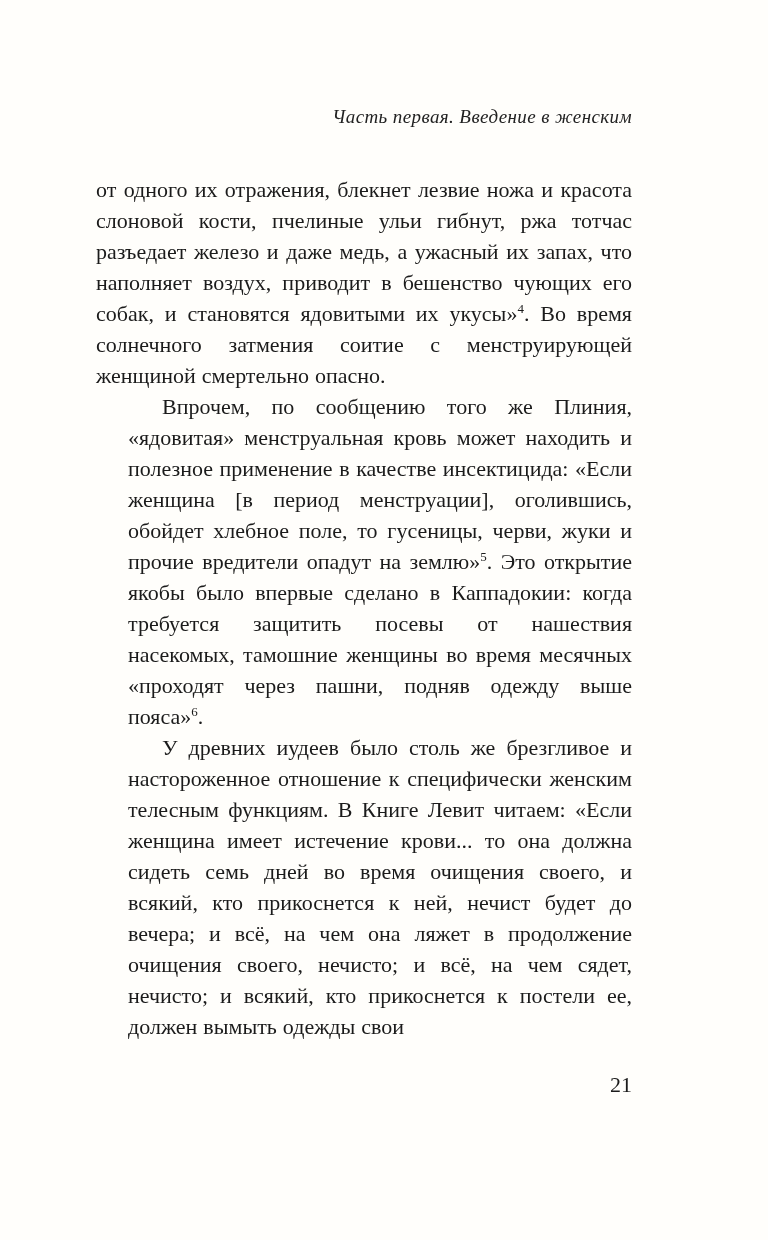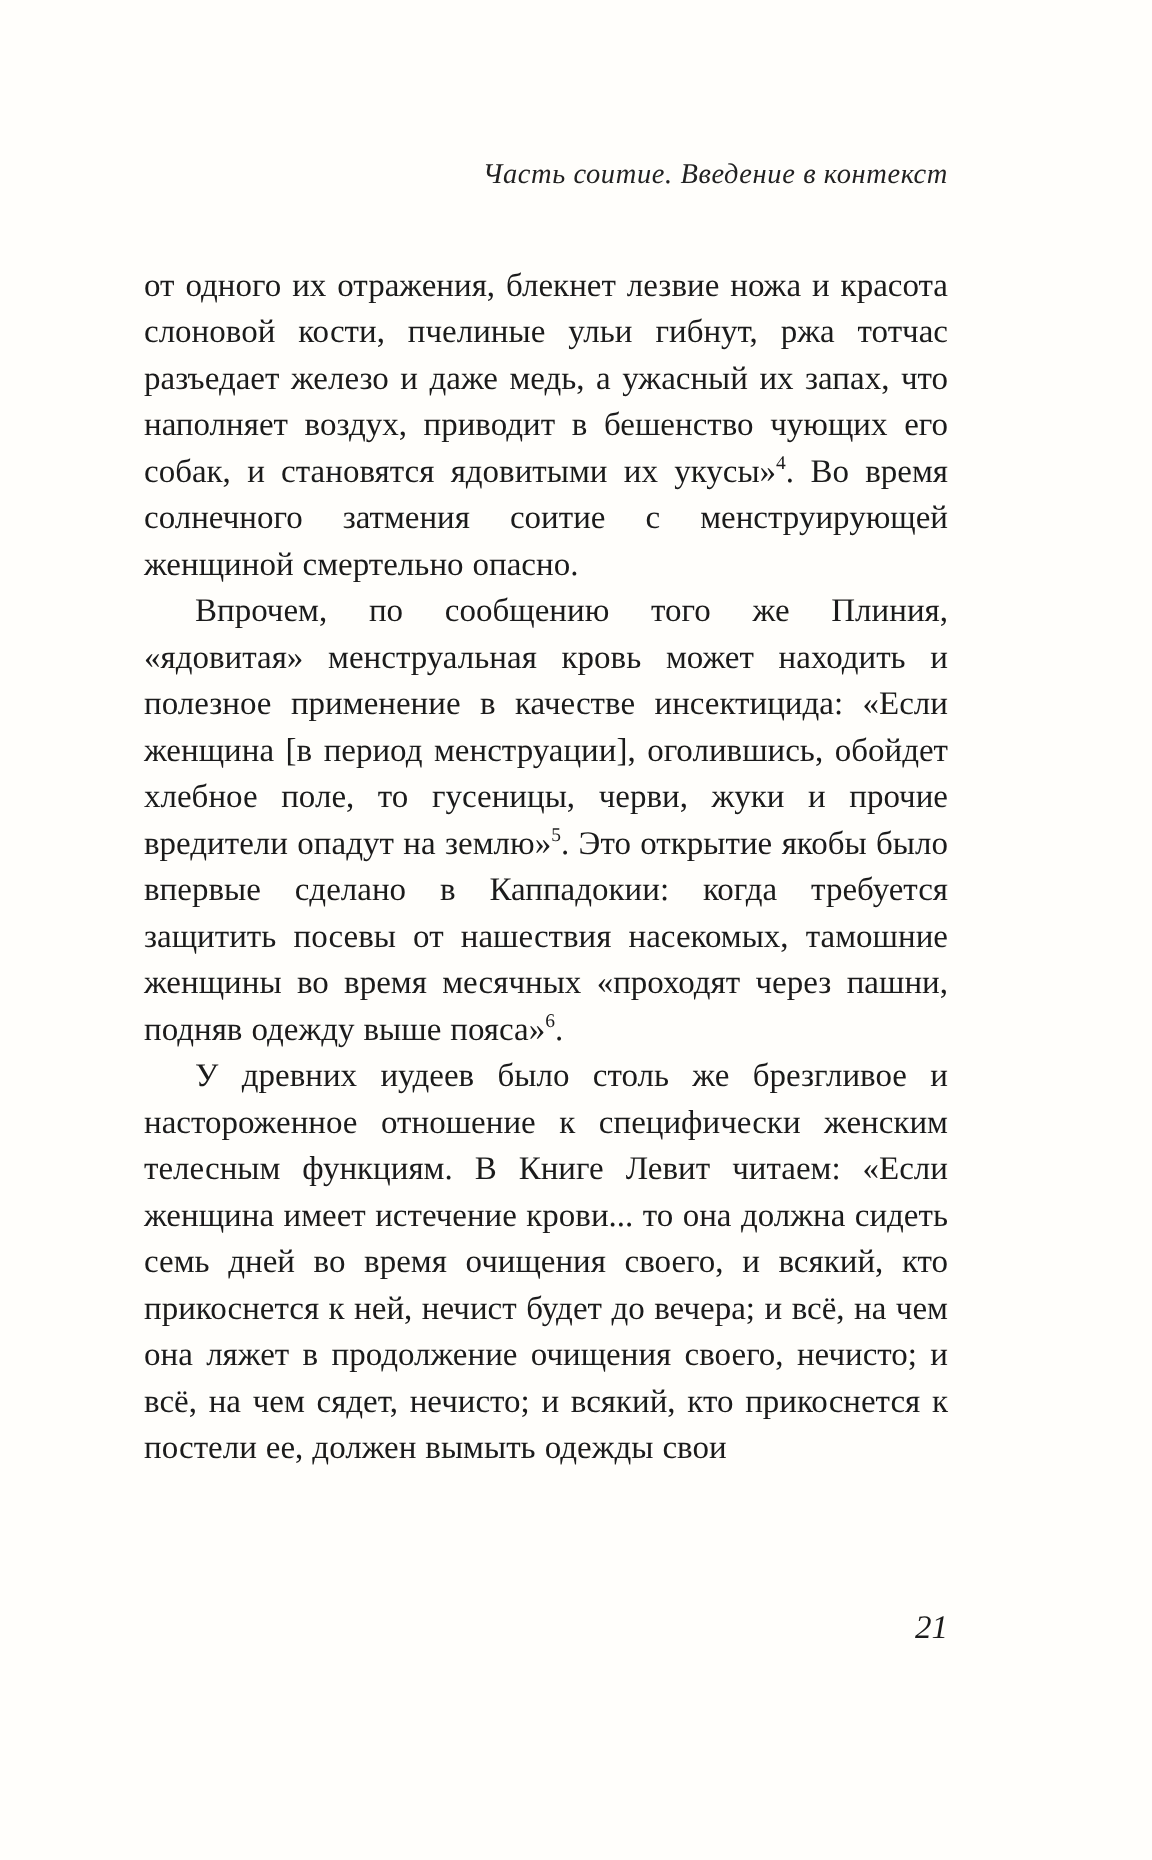--- a/index.html
+++ b/index.html
@@ -39,41 +39,41 @@
     hyphens: auto;
     -webkit-hyphens: auto;
     word-spacing: 0.5px;
   }
   .para {
     margin: 0;
     padding: 0;
   }
   .para.indent {
     text-indent: 34px;
+    margin-left: 32px;
   }
   .footnote-ref {
     font-size: 13px;
     line-height: 0;
     vertical-align: super;
   }
   .page-number {
     position: absolute;
     top: 1072px;
     right: 136px;
     font-size: 22px;
-    font-style: italic;
     color: #1b1b1b;
     text-align: center;
   }
 </style>
 </head>
 <body>
 
 <div class="page">
-  <div class="running-head">Часть соитие. Введение в контекст</div>
+  <div class="running-head">Часть первая. Введение в женским</div>
 
   <div class="body-text">
       <p class="para">от одного их отражения, блекнет лезвие ножа и красота слоновой кости, пчелиные ульи гибнут, ржа тотчас разъедает железо и даже медь, а ужасный их запах, что наполняет воздух, приводит в бешенство чующих его собак, и становятся ядовитыми их укусы»<sup class="footnote-ref">4</sup>. Во время солнечного затмения соитие с менструирующей женщиной смертельно опасно.</p>
       <p class="para indent">Впрочем, по сообщению того же Плиния, «ядовитая» менструальная кровь может находить и полезное применение в качестве инсектицида: «Если женщина [в период менструации], оголившись, обойдет хлебное поле, то гусеницы, черви, жуки и прочие вредители опадут на землю»<sup class="footnote-ref">5</sup>. Это открытие якобы было впервые сделано в Каппадокии: когда требуется защитить посевы от нашествия насекомых, тамошние женщины во время месячных «проходят через пашни, подняв одежду выше пояса»<sup class="footnote-ref">6</sup>.</p>
       <p class="para indent">У древних иудеев было столь же брезгливое и настороженное отношение к специфически женским телесным функциям. В Книге Левит читаем: «Если женщина имеет истечение крови... то она должна сидеть семь дней во время очищения своего, и всякий, кто прикоснется к ней, нечист будет до вечера; и всё, на чем она ляжет в продолжение очищения своего, нечисто; и всё, на чем сядет, нечисто; и всякий, кто прикоснется к постели ее, должен вымыть одежды свои</p>
     </div>
 
   <div class="page-number">21</div>
 </div>
 

